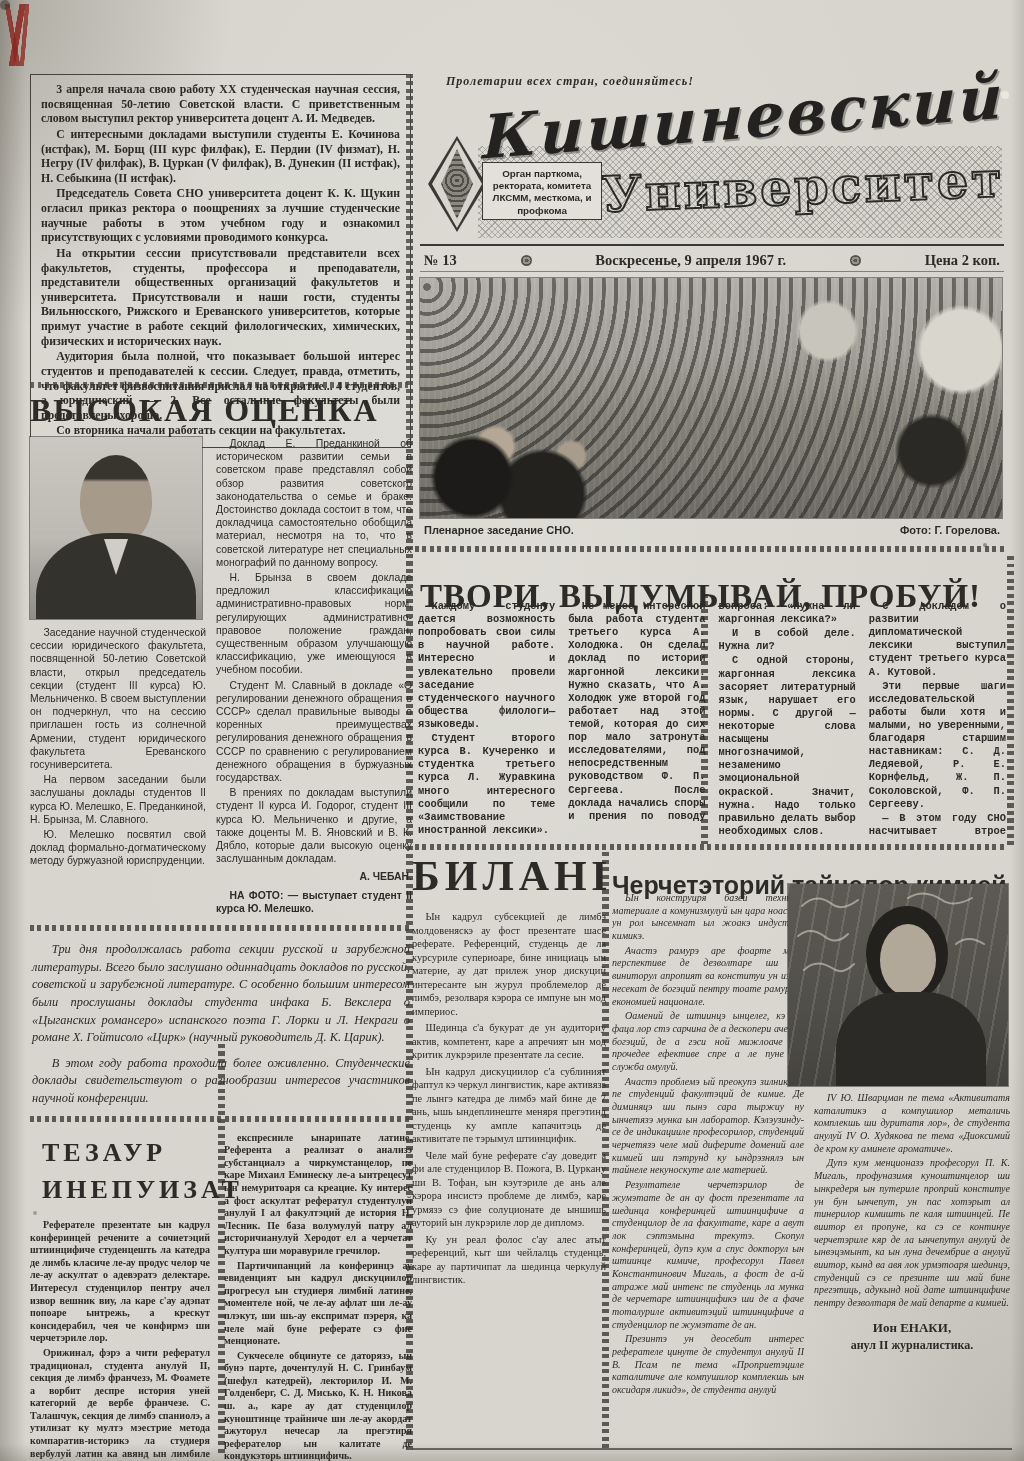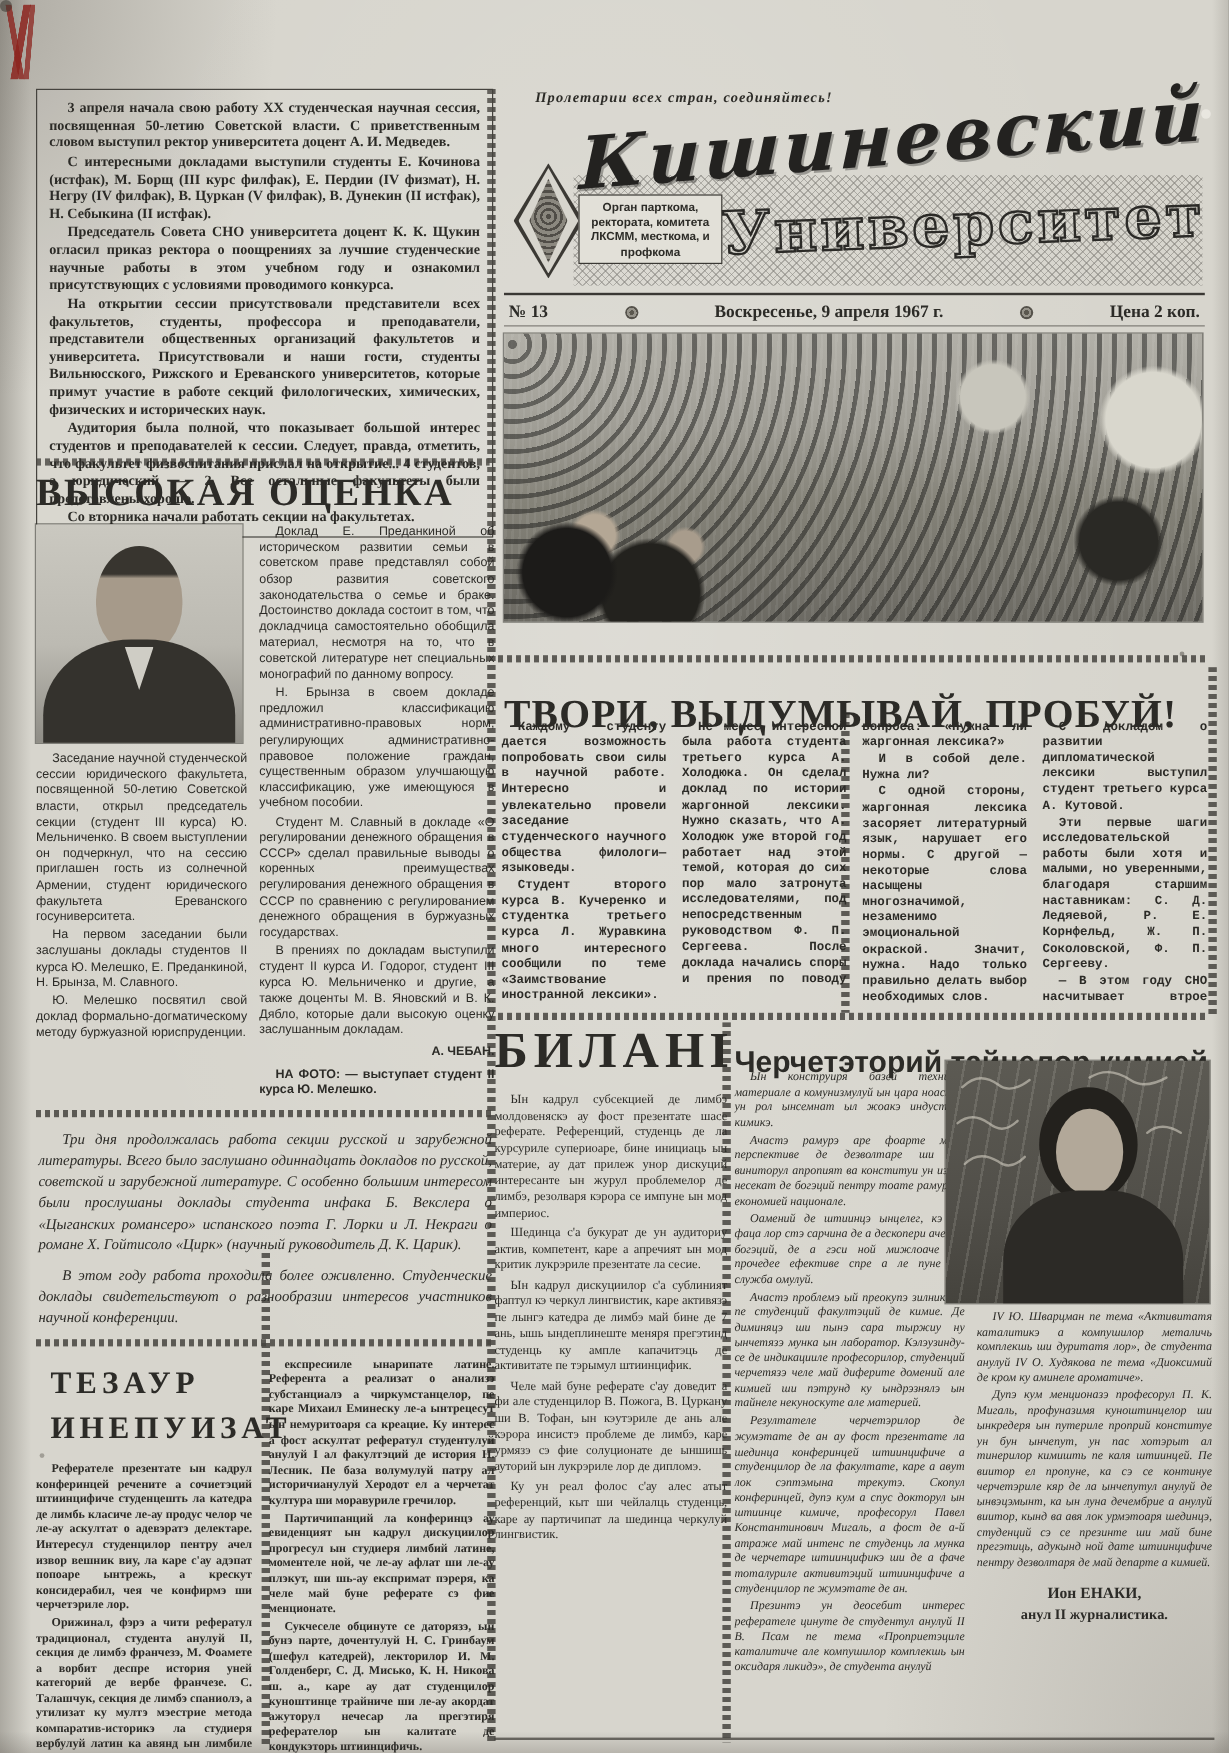--- a/index.html
+++ b/index.html
@@ -179,20 +179,24 @@
     <div class="issue-row">
       <span>№ 13</span>
       <span class="rosette"></span>
       <span>Воскресенье, 9 апреля 1967 г.</span>
       <span class="rosette"></span>
       <span>Цена 2 коп.</span>
     </div>
   </header>
 
   <div class="photo-main"></div>
+  <div class="caption-row">
+    <span>Пленарное заседание СНО.</span>
+    <span>Фото: Г. Горелова.</span>
+  </div>
 
   <h1 class="tvori-head">ТВОРИ, ВЫДУМЫВАЙ, ПРОБУЙ!</h1>
   <section class="tvori-body just">
     <p>Каждому студенту дается возможность попробовать свои силы в научной работе. Интересно и увлекательно провели заседание студенческого научного общества филологи—языковеды.</p>
     <p>Студент второго курса В. Кучеренко и студентка третьего курса Л. Журавкина много интересного сообщили по теме «Заимствование иностранной лексики».</p>
     <p>Не менее интересной была работа студента третьего курса А. Холодюка. Он сделал доклад по истории жаргонной лексики. Нужно сказать, что А. Холодюк уже второй год работает над этой темой, которая до сих пор мало затронута исследователями, под непосредственным руководством Ф. П. Сергеева. После доклада начались споры и прения по поводу вопроса: «Нужна ли жаргонная лексика?»</p>
     <p>И в собой деле. Нужна ли?</p>
     <p>С одной стороны, жаргонная лексика засоряет литературный язык, нарушает его нормы. С другой — некоторые слова насыщены многозначимой, незаменимо эмоциональной окраской. Значит, нужна. Надо только правильно делать выбор необходимых слов.</p>
     <p>С докладом о развитии дипломатической лексики выступил студент третьего курса А. Кутовой.</p>
     <p>Эти первые шаги исследовательской работы были хотя и малыми, но уверенными, благодаря старшим наставникам: С. Д. Ледяевой, Р. Е. Корнфельд, Ж. П. Соколовской, Ф. П. Сергееву.</p>

